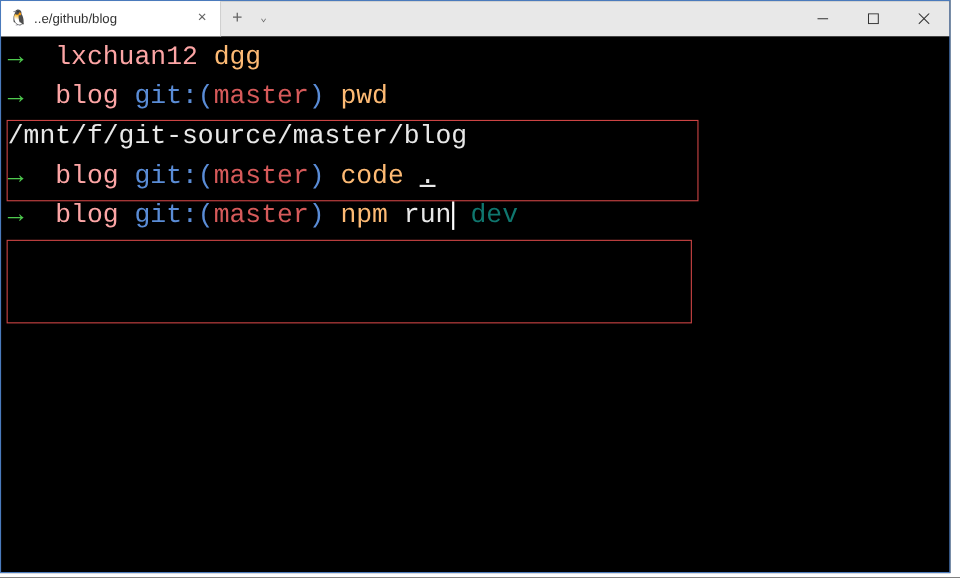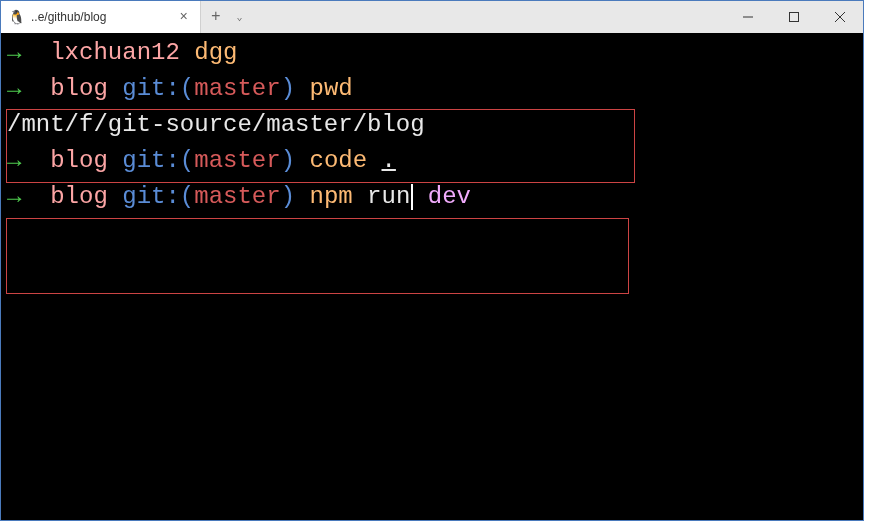--- a/index.html
+++ b/index.html
@@ -110,21 +110,21 @@
     .red {
       color: #d65a5a;
     }
     .green {
       color: #fdba74;
     }
     .white {
       color: #e8e8e8;
     }
     .gray {
-      color: #f0abfc;
+      color: #0f766e;
     }
     .underline {
       text-decoration: underline;
     }
     .highlight-box1 {
       position: absolute;
       border: 1px solid #cc4444;
       left: 5px;
       top: 76px;
       width: 629px;

